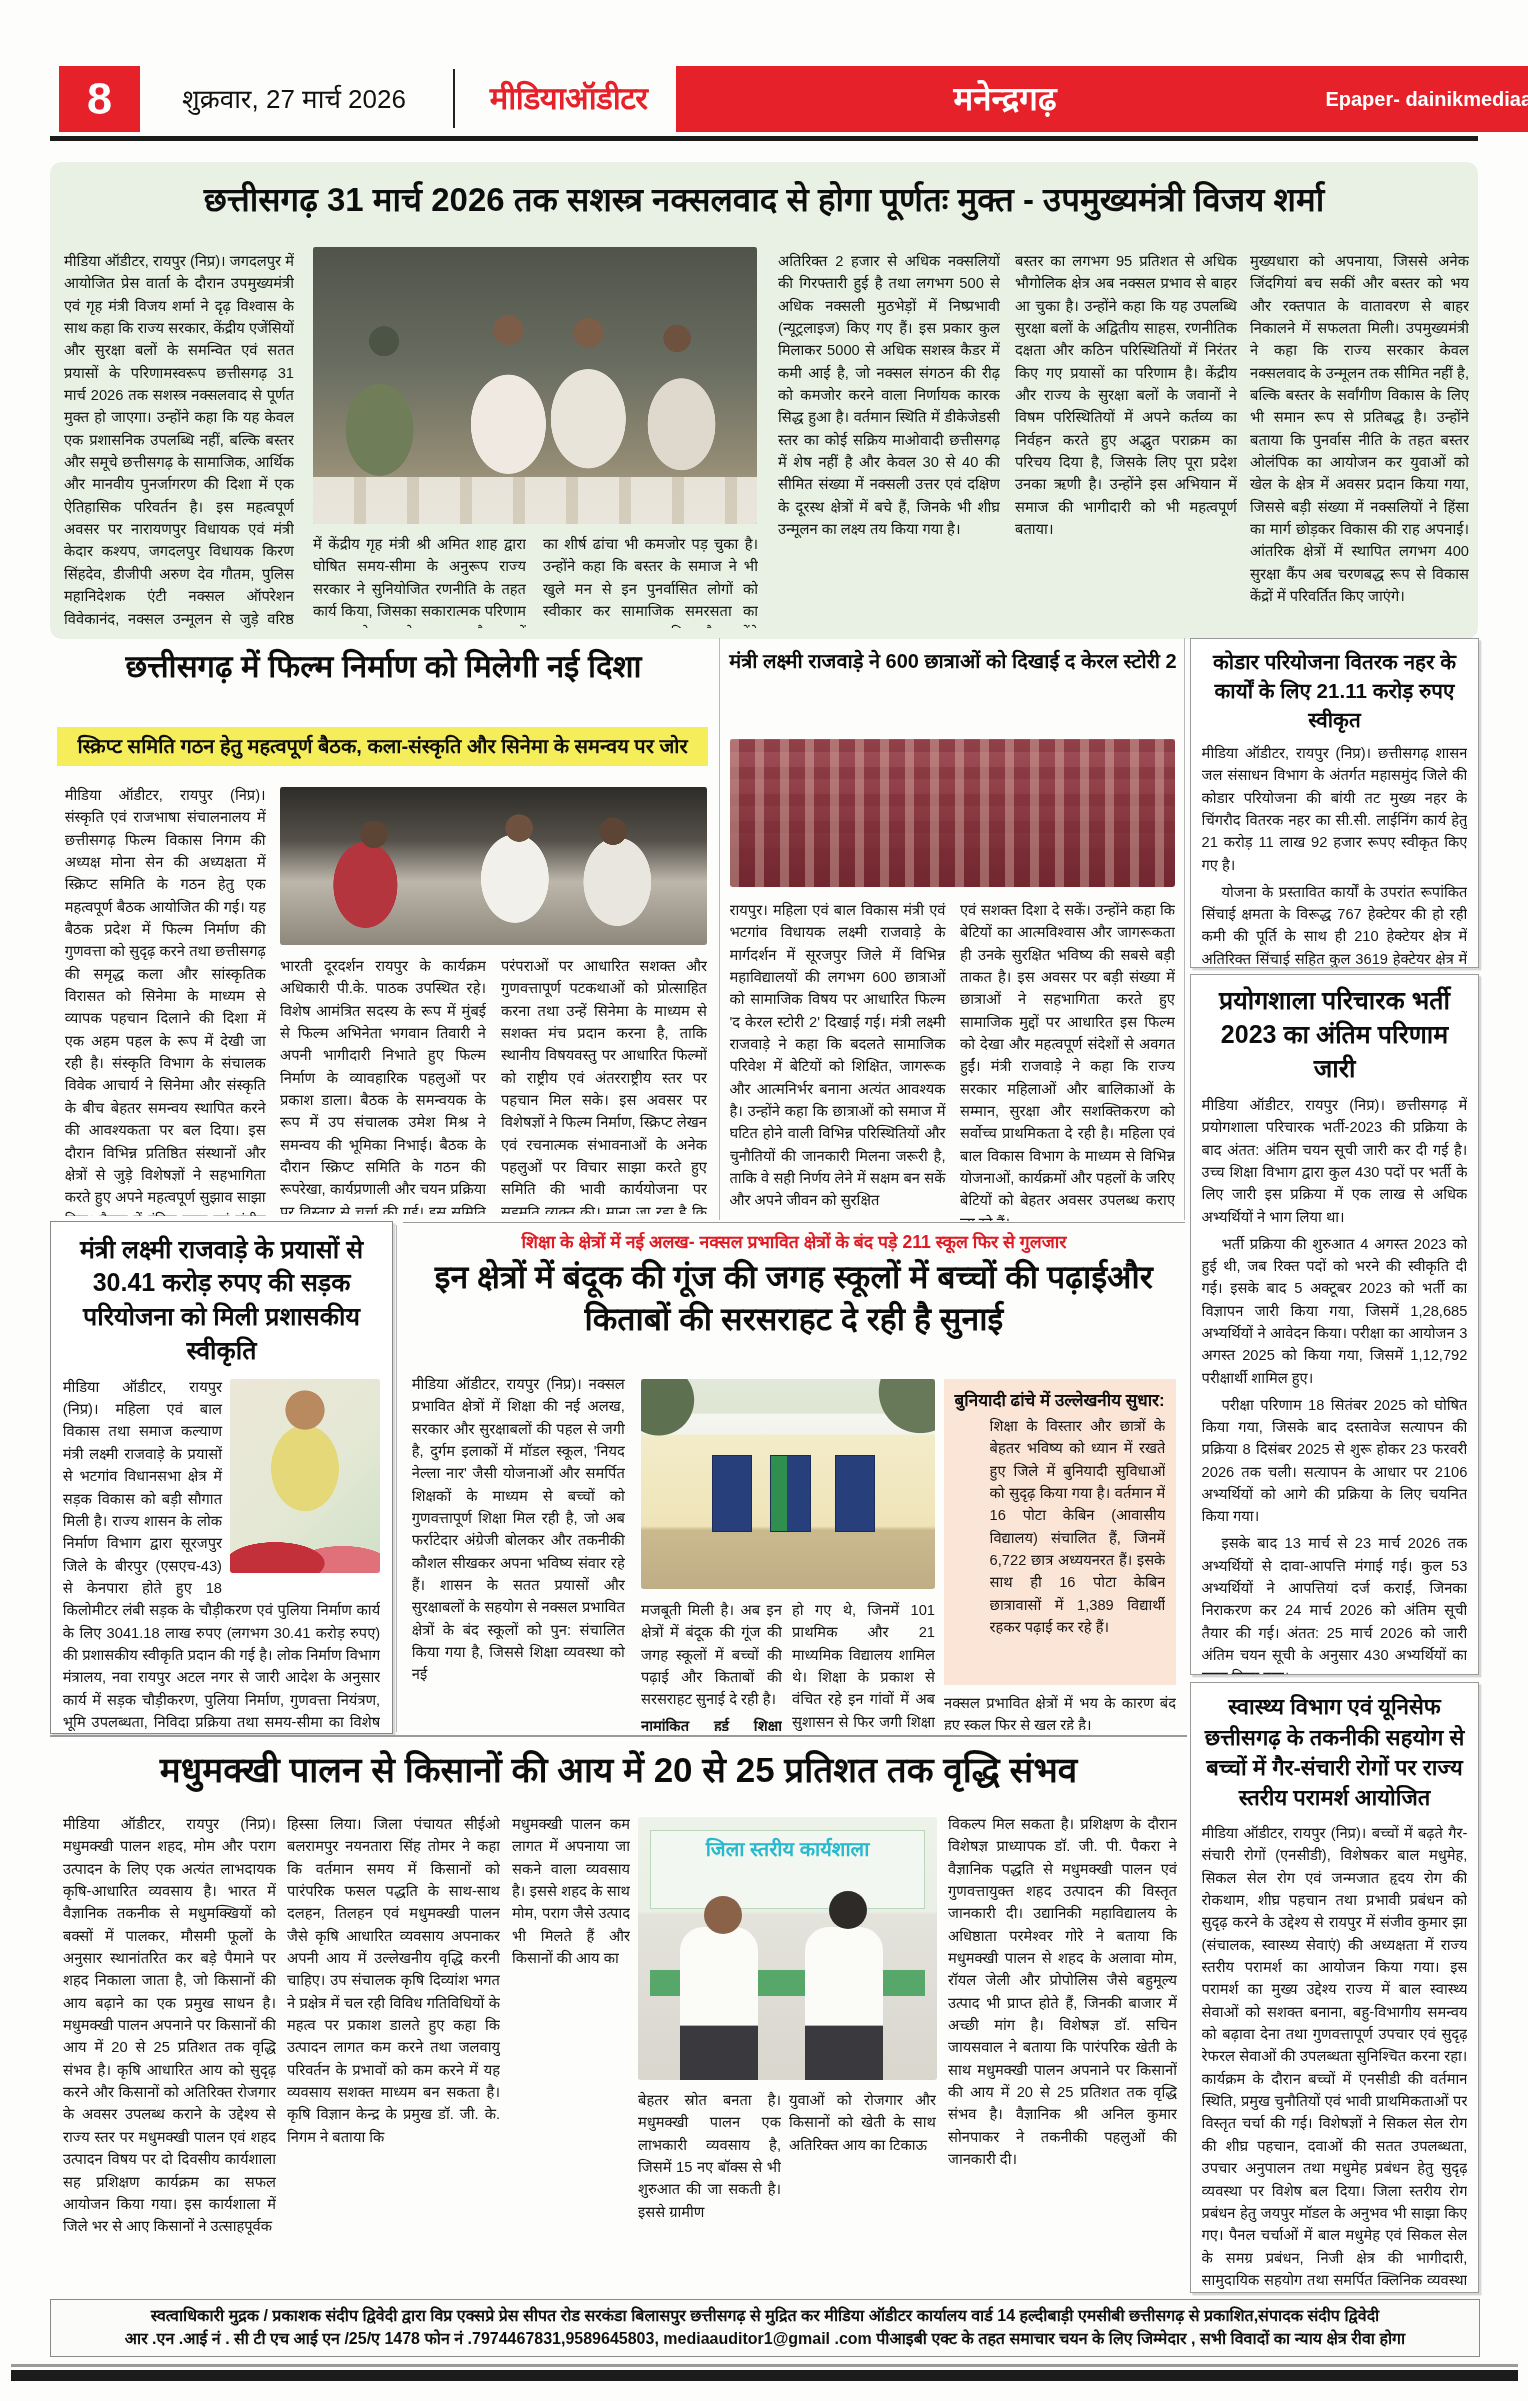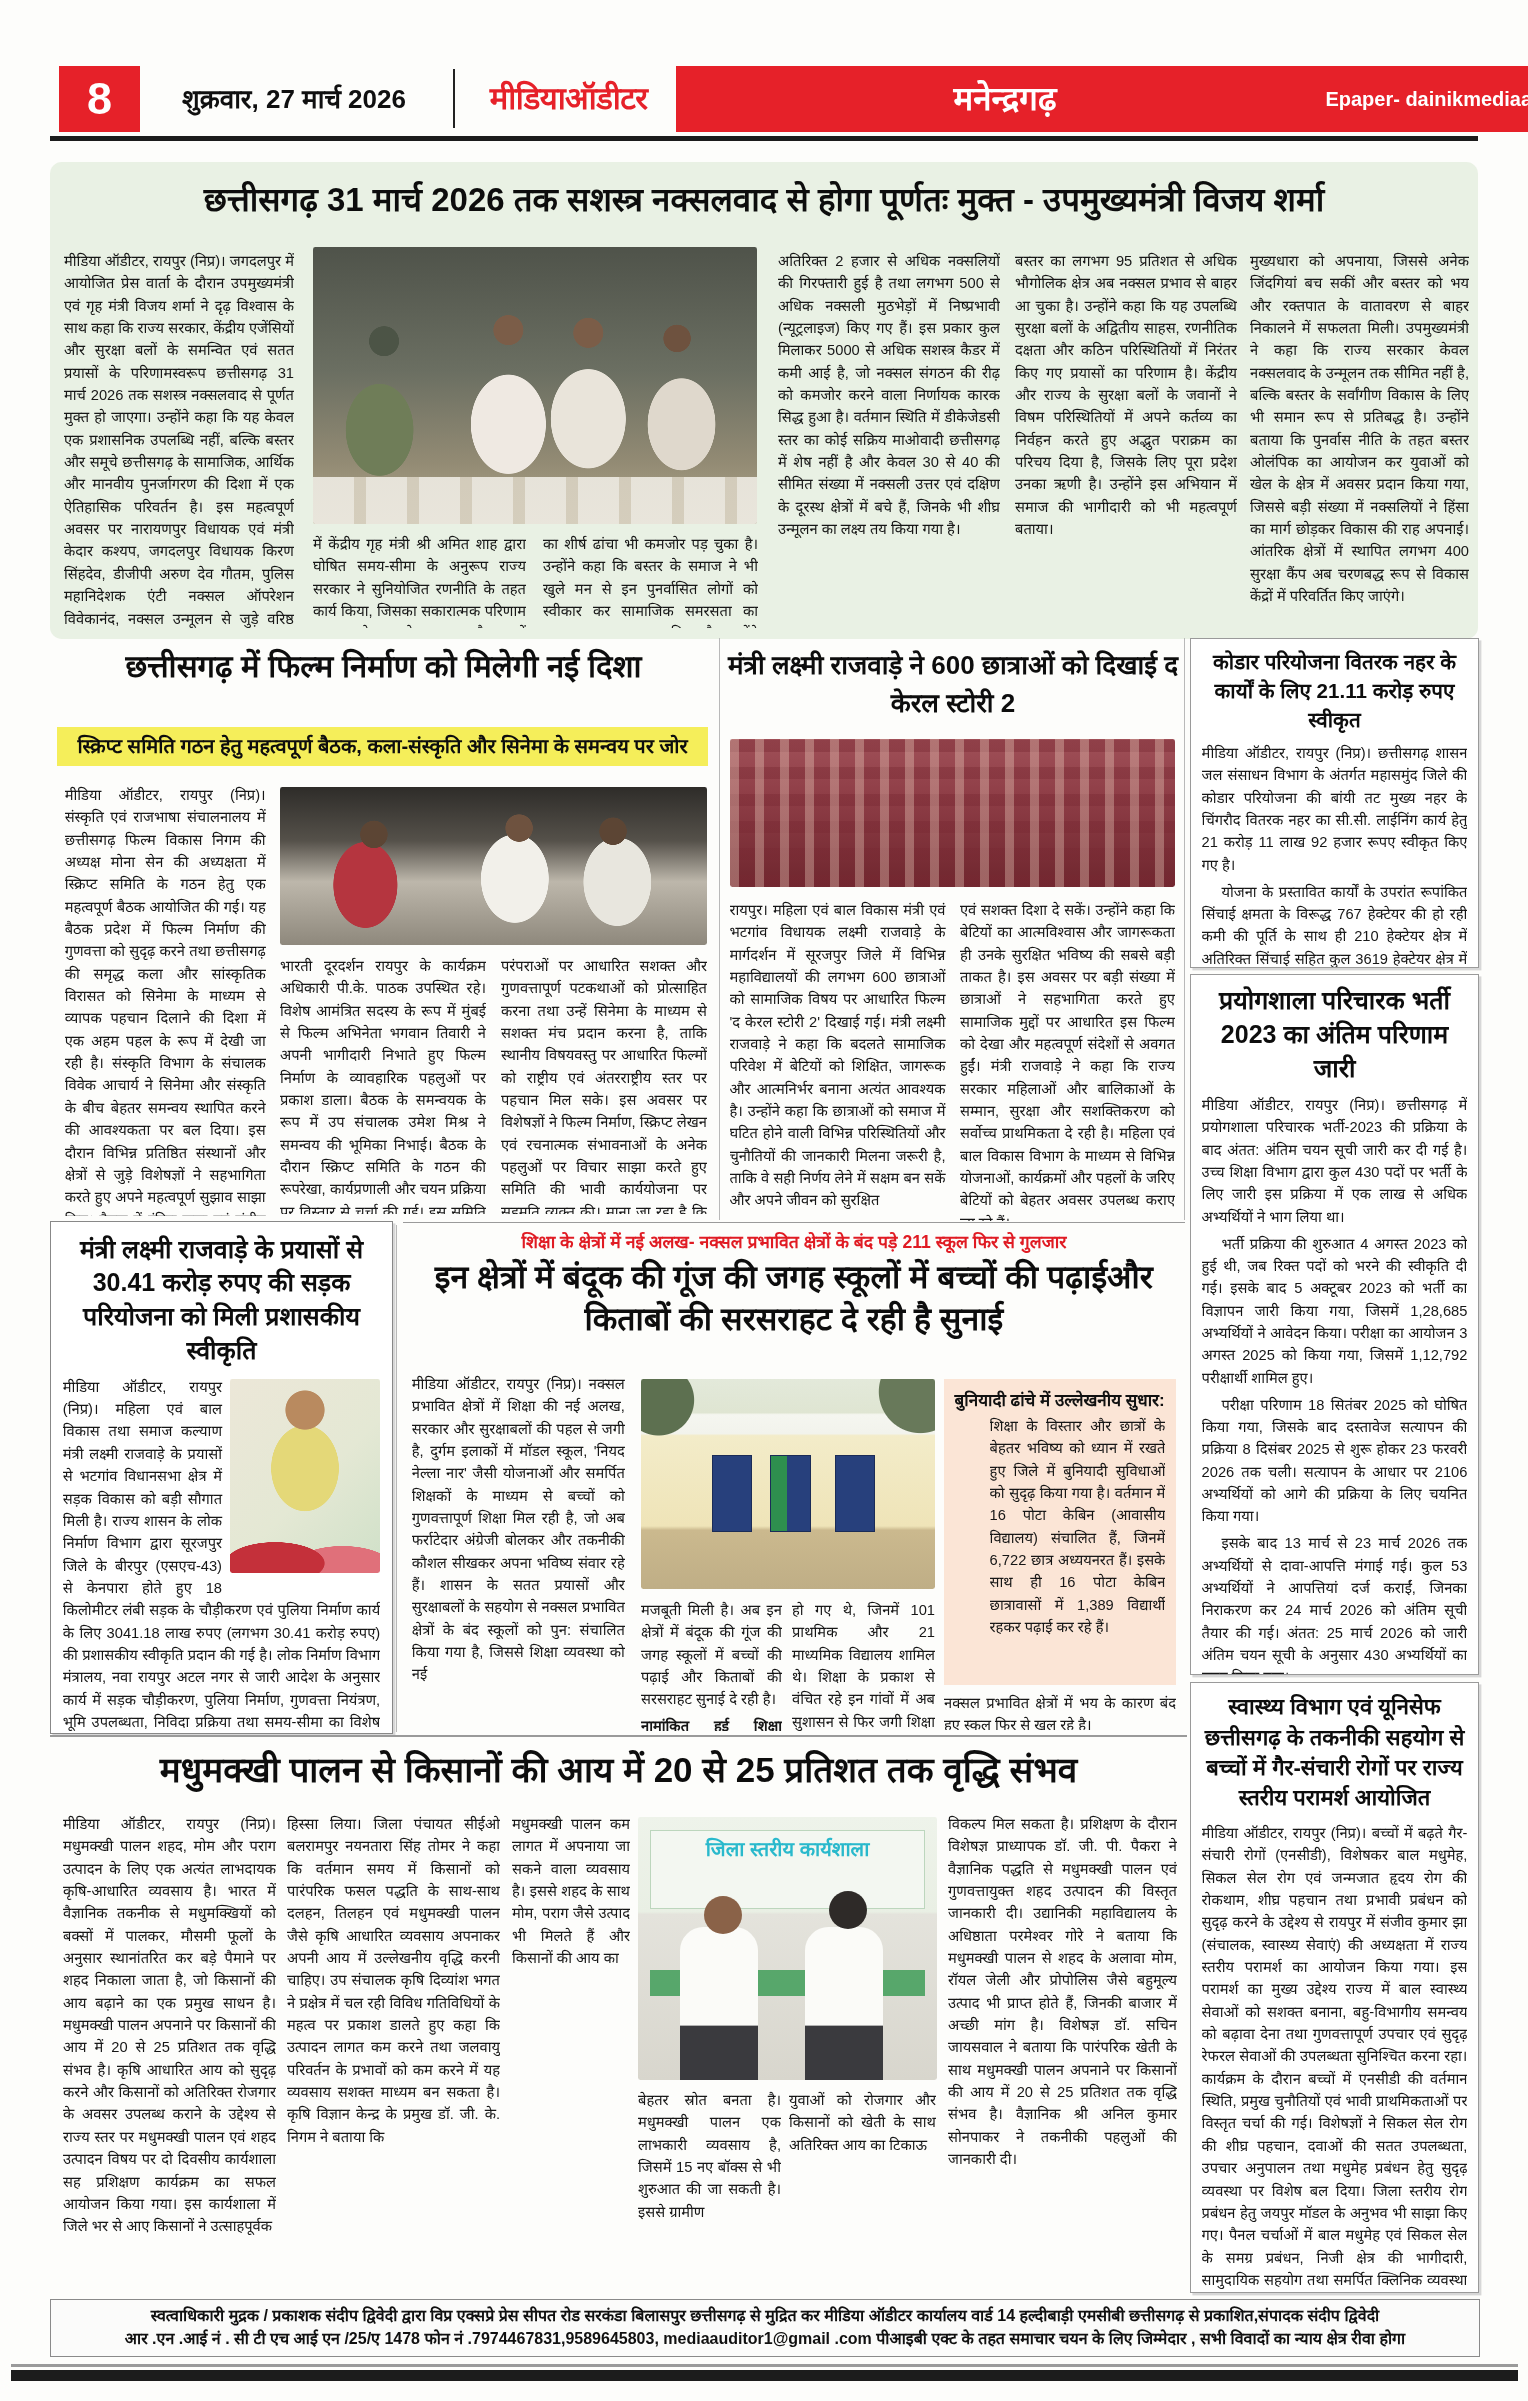--- a/index.html
+++ b/index.html
@@ -1,21 +1,21 @@
 <!DOCTYPE html>
 <html style="font-size:9.4px"><head>
 <meta charset="utf-8">
 <style>
   html,body{margin:0;padding:0;background:#ffffff;}
   .page{position:relative;width:1528px;height:2401px;background:#fdfdfb;
         font-family:"Liberation Sans","DejaVu Sans",sans-serif;color:#111;overflow:hidden;}
   .abs{position:absolute;}
   
   .red8{background:#e62129;color:#fff;font-weight:bold;font-size:45px;text-align:center;line-height:66px;}
-  .hdr-date{font-size:26px;font-weight:bold;line-height:66px;text-align:center;color:#101010;}
+  .hdr-date{font-size:26px;font-weight:normal;line-height:66px;text-align:center;color:#101010;}
   .hdr-divider{background:#222;}
   .masthead{color:#e62129;font-size:31px;font-weight:bold;line-height:66px;text-align:center;letter-spacing:-0.6px;}
   .redbar{background:#e62129;}
   .city{color:#fff;font-size:33px;font-weight:bold;line-height:66px;text-align:center;}
   .epaper{color:#fff;font-size:20px;font-weight:bold;line-height:66px;}
   .black-rule{background:#1c1c1c;}
   
   .headline{font-weight:bold;color:#0d0d0d;text-align:center;}
   .nowrap{white-space:nowrap;}
   .bodytext{font-size:14.7px;line-height:1.52;text-align:justify;color:#161616;overflow:hidden;}
@@ -25,21 +25,21 @@
   .photo{position:absolute;overflow:hidden;border-radius:2.4px;}
   .vr{background:#b9b9b9;}
   .hr{background:#9a9a9a;}
   
   .lead-block{background:#e9f1e4;border-radius:11.8px;}
   .lead-headline{font-size:33px;}
   
   .film-headline{font-size:31px;}
   .yellow-strip{background:#f5ee5a;font-size:20px;font-weight:bold;text-align:center;line-height:39px;color:#0d0d0d;overflow:hidden;white-space:nowrap;}
   
-  .kerala-headline{font-size:26px;line-height:1.45;}
+  .kerala-headline{font-size:20px;line-height:1.45;}
   
   .rail-box{border:1.8px solid #9a9a9a;background:#fff;box-shadow:2.4px 2.4px 0 #d7d7d7;padding:9.4px 10.6px;box-sizing:border-box;overflow:hidden;}
   .kodar-headline{font-size:20.6px;line-height:1.4;}
   .lab-headline{font-size:25px;line-height:1.35;}
   .health-headline{font-size:22px;line-height:1.38;}
   
   .kicker{color:#e01b23;font-size:17.6px;font-weight:bold;text-align:center;}
   .school-headline{font-size:32px;line-height:1.32;}
   .pink-box{background:#fbe5d6;padding:9.4px 10.6px;box-sizing:border-box;overflow:hidden;}
   .pink-title{font-weight:bold;font-size:17px;}

